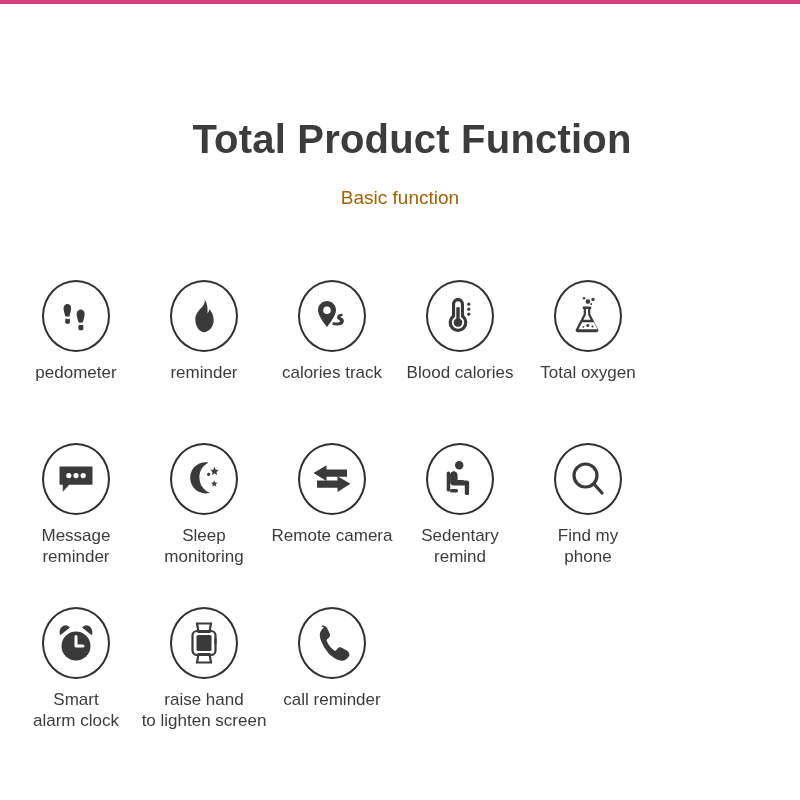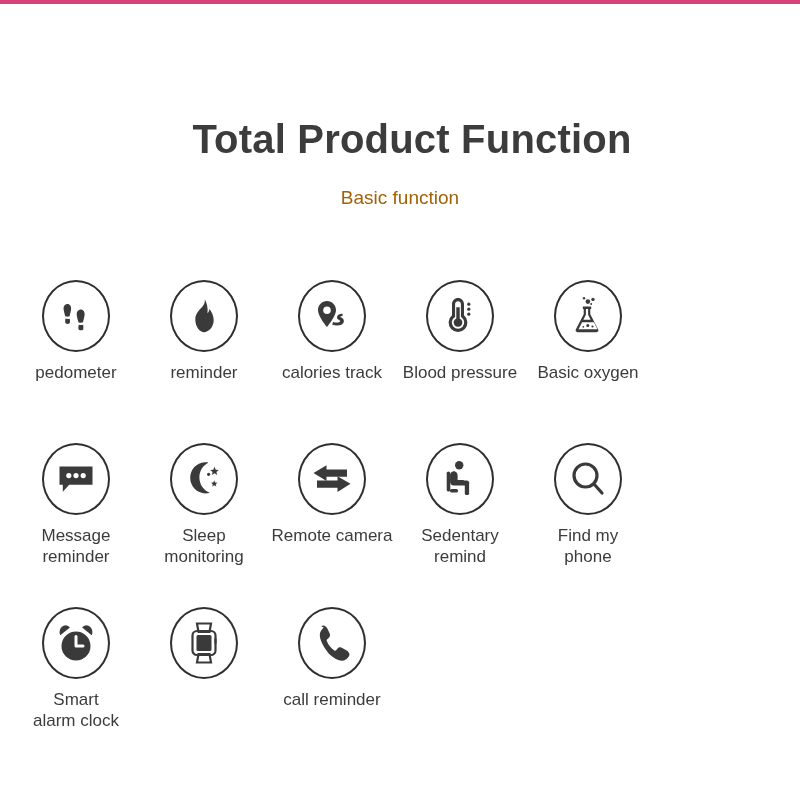--- a/index.html
+++ b/index.html
@@ -148,37 +148,37 @@
       <div class="feature-item">
         <div class="feature-icon-circle">
           <svg width="38" height="42" viewBox="0 0 38 42" fill="#3a3a3a">
             <path d="M17 3c-3.3 0-6 2.7-6 6v11.3A9.4 9.4 0 1023 20.3V9c0-3.3-2.7-6-6-6zm0 3.2c1.6 0 2.9 1.3 2.9 2.9v12.8l.8.6a6.2 6.2 0 11-7.4 0l.8-.6V9.1c0-1.6 1.3-2.9 2.9-2.9z"></path>
             <path d="M15.3 12.3h3.4v11.1a4.4 4.4 0 11-3.4 0z"></path>
             <circle cx="27.8" cy="9.2" r="1.6"></circle>
             <circle cx="27.8" cy="14.2" r="1.6"></circle>
             <circle cx="27.8" cy="19.2" r="1.6"></circle>
           </svg>
         </div>
-        <div class="feature-label">Blood pressure</div>
+        <div class="feature-label">Blood calories</div>
       </div>
 
       <div class="feature-item">
         <div class="feature-icon-circle">
           <svg width="38" height="42" viewBox="0 0 38 42" fill="#3a3a3a">
             <path d="M13.8 11.5h8.4v2.6h-.9v5.1l7.9 15.4c.6 1.2-.2 2.6-1.6 2.6H8.4c-1.4 0-2.2-1.4-1.6-2.6l7.9-15.4v-5.1h-.9v-2.6zm3.1 2.6v5.7l-2.5 4.9h7.2l-2.5-4.9v-5.7h-2.2zm-3.8 13.2l-3.6 7h19l-3.6-7h-11.8z"></path>
             <circle cx="18.8" cy="30.5" r="1.5"></circle>
             <circle cx="23.5" cy="31.5" r="1.1"></circle>
             <circle cx="14.3" cy="31.8" r="0.9"></circle>
             <circle cx="18.9" cy="6.6" r="2.3"></circle>
             <circle cx="24" cy="4.4" r="1.7"></circle>
             <circle cx="15" cy="3.3" r="1.2"></circle>
             <circle cx="22.2" cy="9.1" r="1"></circle>
           </svg>
         </div>
-        <div class="feature-label">Basic oxygen</div>
+        <div class="feature-label">Total oxygen</div>
       </div>
 
     </div>
   </div>
 
   <div class="feature-grid" id="feature-row-2">
     <div class="feature-row-inner">
 
 
       <div class="feature-item">
@@ -265,20 +265,22 @@
       <div class="feature-item">
         <div class="feature-icon-circle">
           <svg width="34" height="46" viewBox="0 0 34 46" fill="none" stroke="#3a3a3a" stroke-width="2.2">
             <path d="M10 3.5h14l-1.5 8.5h-11z"></path>
             <path d="M10 42.5h14l-1.5-8.5h-11z"></path>
             <rect x="5.5" y="11" width="23" height="24" rx="4.5"></rect>
             <rect x="9.5" y="15" width="15" height="16" rx="1.5" fill="#3a3a3a" stroke="none"></rect>
             <path d="M28.5 19v4" stroke-linecap="round"></path>
           </svg>
         </div>
+        <div class="feature-label">raise hand
+to lighten screen</div>
       </div>
 
       <div class="feature-item">
         <div class="feature-icon-circle">
           <svg width="40" height="42" viewBox="0 0 40 42" fill="#3a3a3a">
             <path d="M9.2 4.2c2.4-1.6 5 .2 6.1 2.4l2.3 4.7c.9 1.9.4 3.6-1 4.8l-1.4 1.2c-.6.5-.7 1-.4 1.8 1.3 3.6 4.2 7.2 7.5 9.3.7.4 1.3.4 1.8-.2l1.3-1.5c1.2-1.4 3-1.8 4.8-.8l4.5 2.5c2.2 1.2 3.7 3.9 2.1 6.2-1.3 1.9-3.5 3.9-6.3 4.1-3.6.3-8.6-2-13.4-6.6C13.3 27.3 9.6 21.5 8.4 17c-.9-3.5-.9-6.5.8-8.6.9-1.1 1.8-2.1 2.6-2.8z"></path>
           </svg>
         </div>
         <div class="feature-label">call reminder</div>
       </div>

